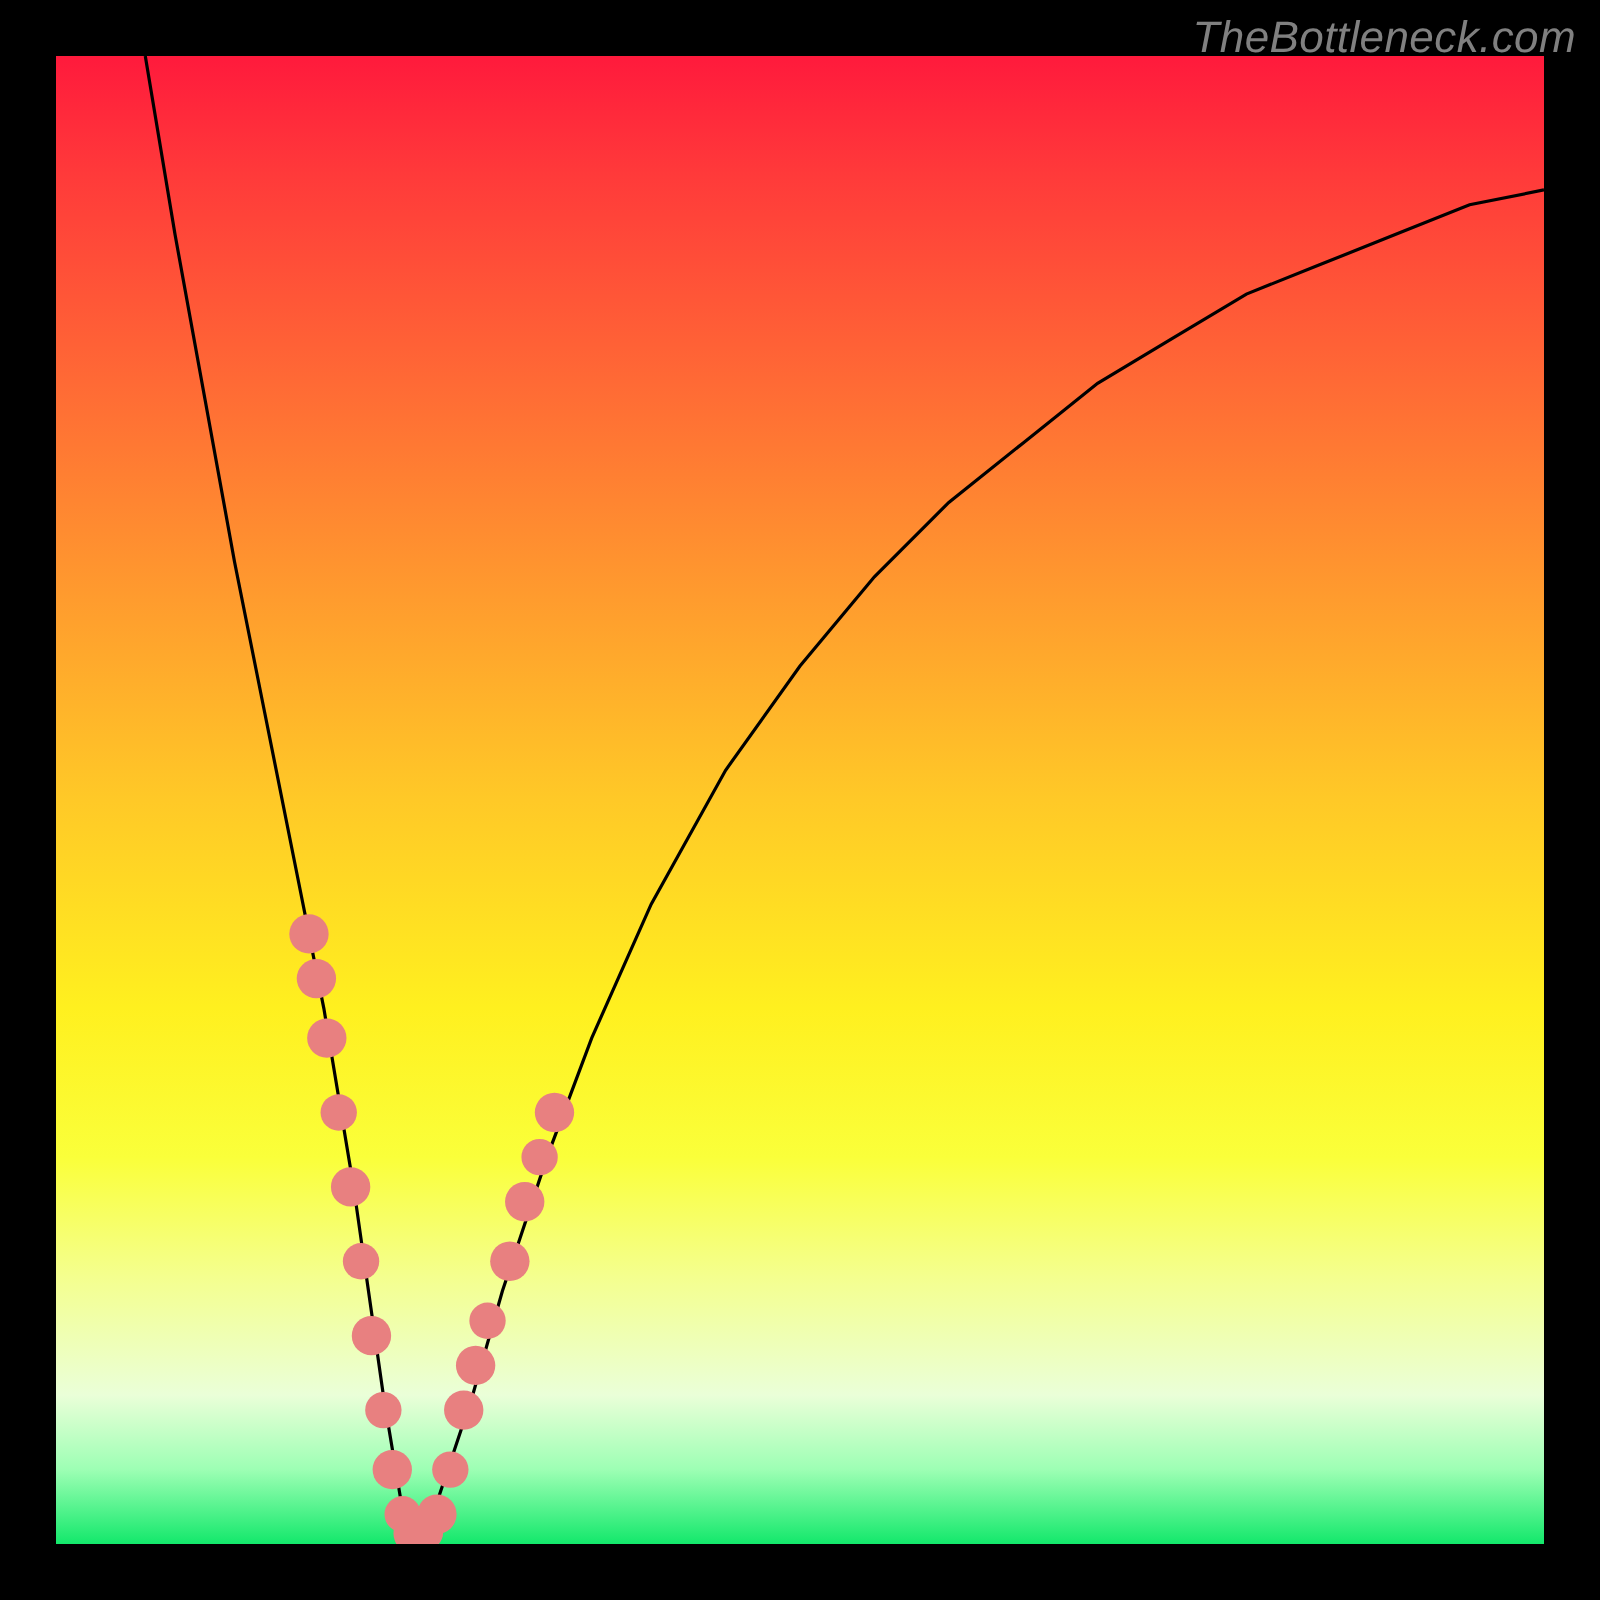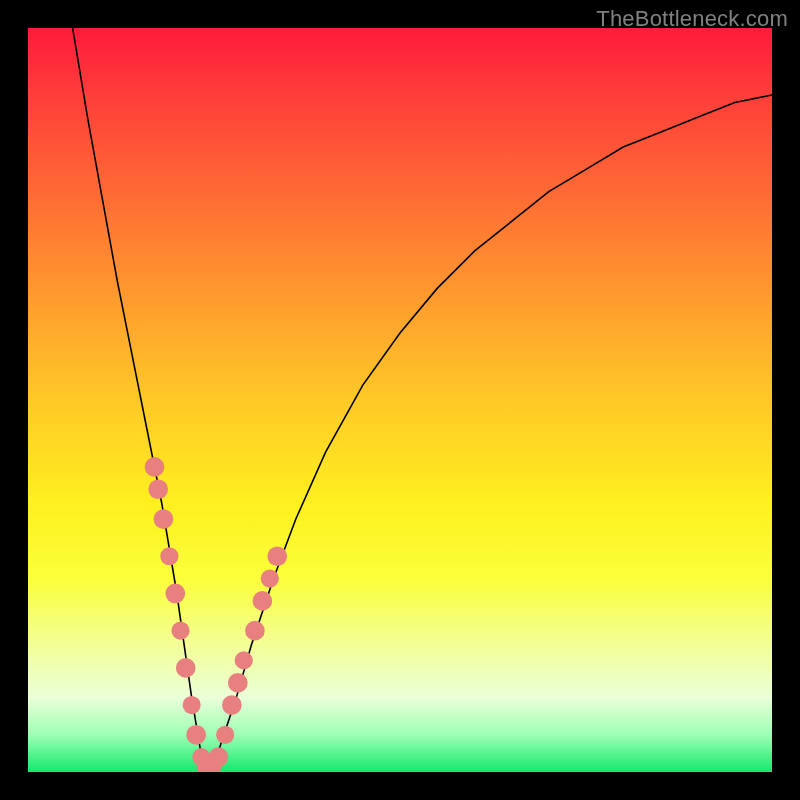--- a/index.html
+++ b/index.html
@@ -11,20 +11,21 @@
     background: #000;
     font-family: Arial, Helvetica, sans-serif;
   }
   .frame {
     position: absolute;
     top: 0;
     left: 0;
     width: 800px;
     height: 800px;
     background: #000;
+    font-style: italic;
   }
   .plot {
     position: absolute;
     top: 28px;
     left: 28px;
     width: 744px;
     height: 744px;
     background: linear-gradient(to bottom,
       #ff1a3c 0%,
       #ff3a3a 8%,

